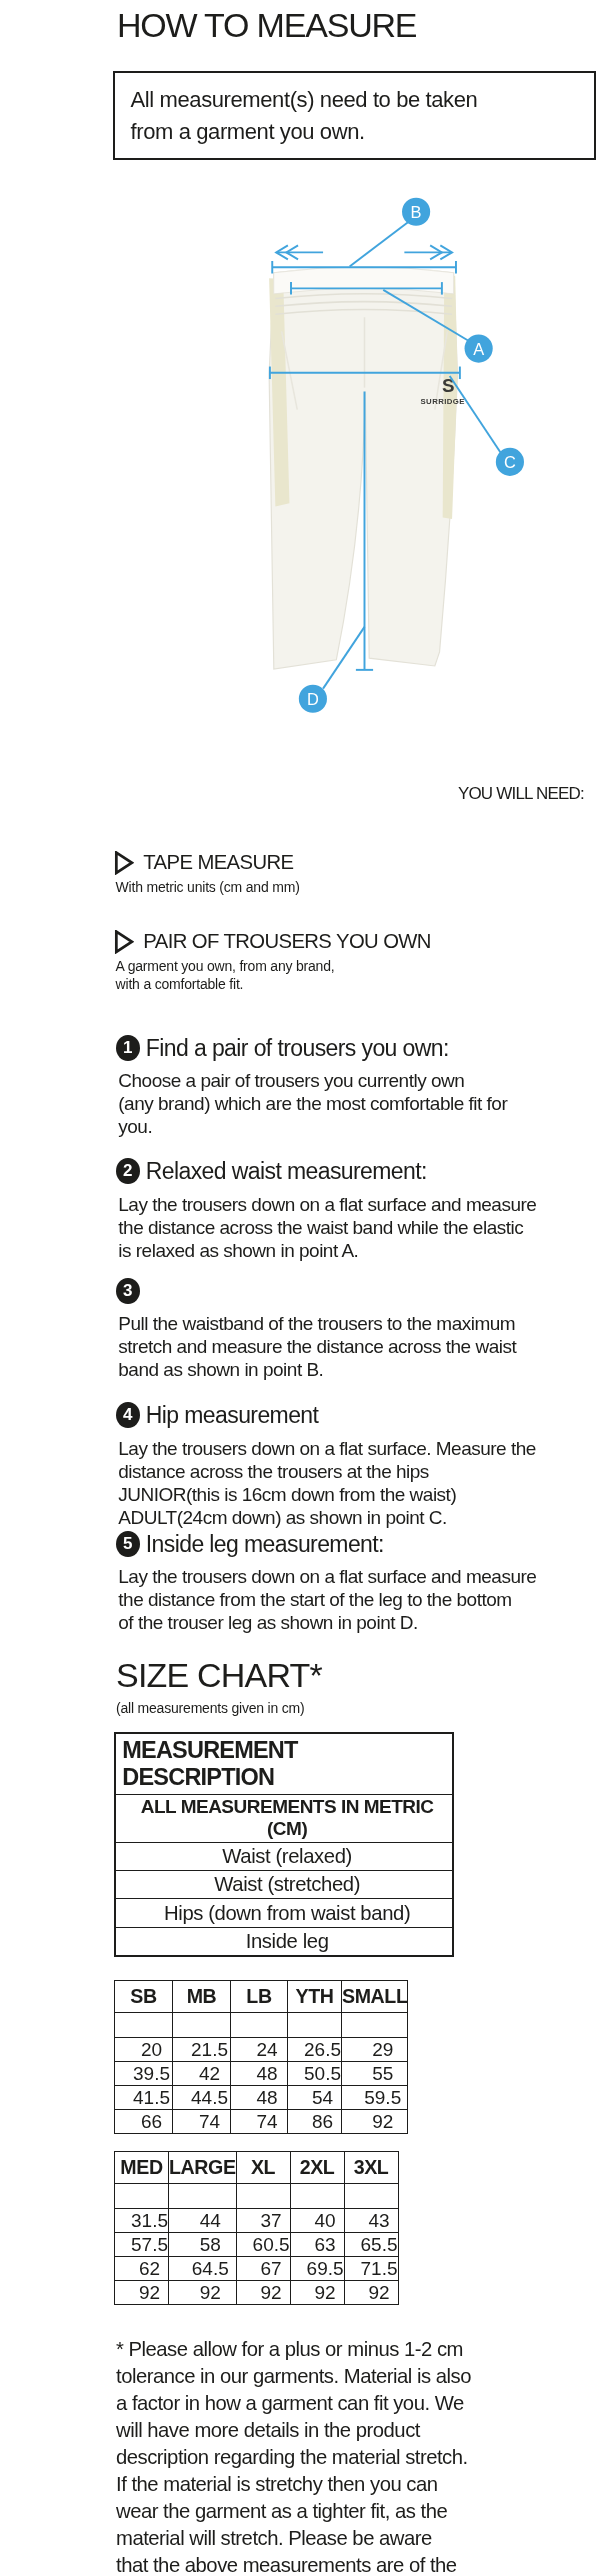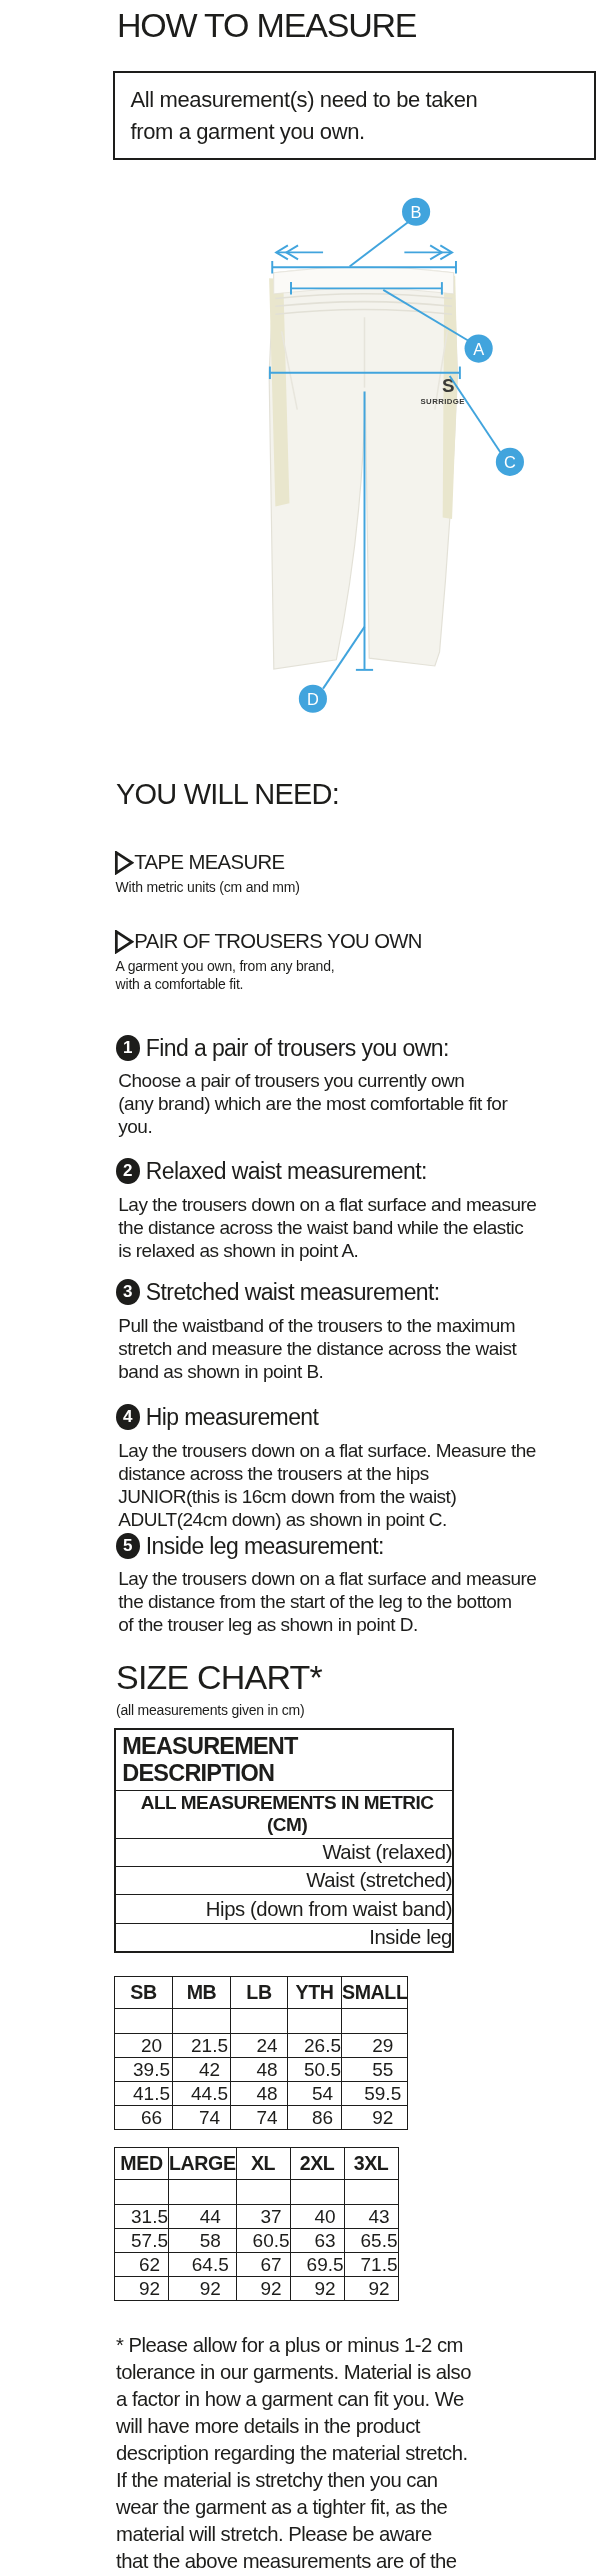--- a/index.html
+++ b/index.html
@@ -13,49 +13,49 @@
     line-height:41px;
   }
   .notice-box{
     box-sizing:border-box;margin:25px 0 0 113px;width:483px;
     border:2.3px solid #1d1d1b;padding:11.7px 15.6px 11px 15.6px;
   }
   .notice-box p{margin:0;font-size:22px;line-height:1.42;letter-spacing:-0.4px;max-width:391px;}
   .diagram-wrap{margin-top:15.6px;}
   svg{display:block;}
   .section-heading{
-    margin:63px 0 0 116px;font-size:29px;font-weight:400;letter-spacing:-0.8px;line-height:30px;
+    margin:63px 16px 0 116px;font-size:17px;font-weight:400;letter-spacing:-0.8px;line-height:30px;text-align:right;
   }
   .size-heading{
     margin:20.3px 0 0 116px;font-size:34px;font-weight:400;letter-spacing:-0.8px;line-height:41px;
   }
   .size-sub{margin:3.1px 0 0 116px;font-size:14px;letter-spacing:-0.2px;line-height:19px;}
   .need-item{margin:0 0 0 114px;}
   .need-item.first{margin-top:42px;}
   .need-item.second{margin-top:34px;}
-  .need-head{display:flex;align-items:center;gap:0;}
+  .need-head{display:flex;align-items:center;gap:9px;}
   .need-label{font-size:20.3px;letter-spacing:-0.6px;line-height:23.5px;}
   .need-desc{margin:3.1px 0 0 1.6px;font-size:14px;letter-spacing:-0.2px;line-height:18px;white-space:pre-line;}
   .step{margin-left:116px;}
   .step-head{display:flex;align-items:center;gap:6.3px;}
   .step-num{
     flex:0 0 auto;width:23.5px;height:26px;border-radius:50%;background:#1d1d1b;color:#fff;
     font-size:17px;font-weight:700;line-height:26px;text-align:center;
   }
   .step-title{font-size:23px;letter-spacing:-0.6px;line-height:28px;}
   .step-body{
     margin:7.8px 0 0 2.3px;font-size:19px;letter-spacing:-0.5px;line-height:23px;white-space:pre-line;
   }
   .m1{margin-top:41px}.m2{margin-top:19px}.m3{margin-top:15.6px}.m4{margin-top:20.3px}.m5{margin-top:0.8px}
   table{border-collapse:collapse;margin-left:114px;table-layout:fixed;}
   td,th{border:1.6px solid #1d1d1b;padding:0;overflow:hidden;}
-  .desc-table{margin-top:8px;width:340px;border:2.3px solid #1d1d1b;}
+  .desc-table{margin-top:14px;width:340px;border:2.3px solid #1d1d1b;}
   .desc-table .dt-header{font-size:23.5px;font-weight:700;letter-spacing:-0.8px;text-align:left;padding:3.1px 0 3.1px 6.3px;height:37px;}
   .desc-table .dt-subheader{font-size:19px;font-weight:700;letter-spacing:-0.5px;text-align:center;padding:1.6px 0 1.6px 6.3px;height:26.6px;}
-  .desc-table .dt-row{font-size:20.3px;font-weight:400;letter-spacing:-0.4px;text-align:right;padding:1.6px 0 1.6px 6.3px;height:24px;}
+  .desc-table .dt-row{font-size:20.3px;font-weight:400;letter-spacing:-0.4px;text-align:center;padding:1.6px 0 1.6px 6.3px;height:24px;}
   .size-table{margin-top:23.5px;}
   .size-table.t2{margin-top:17px;}
   .size-table th{font-size:19.6px;font-weight:700;letter-spacing:-0.4px;text-align:center;height:31px;}
   .size-table td{font-size:19px;font-weight:400;text-align:center;height:23px;padding-left:16px;}
   .size-table td.blank{height:24px;}
   .footnote{
     margin:31px 0 0 116px;font-size:20.3px;letter-spacing:-0.5px;line-height:27px;white-space:pre-line;
   }
 </style>
 </head>
@@ -164,21 +164,20 @@
     <span class="step-title">Relaxed waist measurement:</span>
   </div>
   <div class="step-body">Lay the trousers down on a flat surface and measure
 the distance across the waist band while the elastic
 is relaxed as shown in point A.</div>
 </div>
 
 <div class="step m3">
   <div class="step-head">
     <span class="step-num">3</span>
-    <span class="step-title">Stretched waist measurement:</span>
   </div>
   <div class="step-body">Pull the waistband of the trousers to the maximum
 stretch and measure the distance across the waist
 band as shown in point B.</div>
 </div>
 
 <div class="step m4">
   <div class="step-head">
     <span class="step-num">4</span>
     <span class="step-title">Hip measurement</span>

